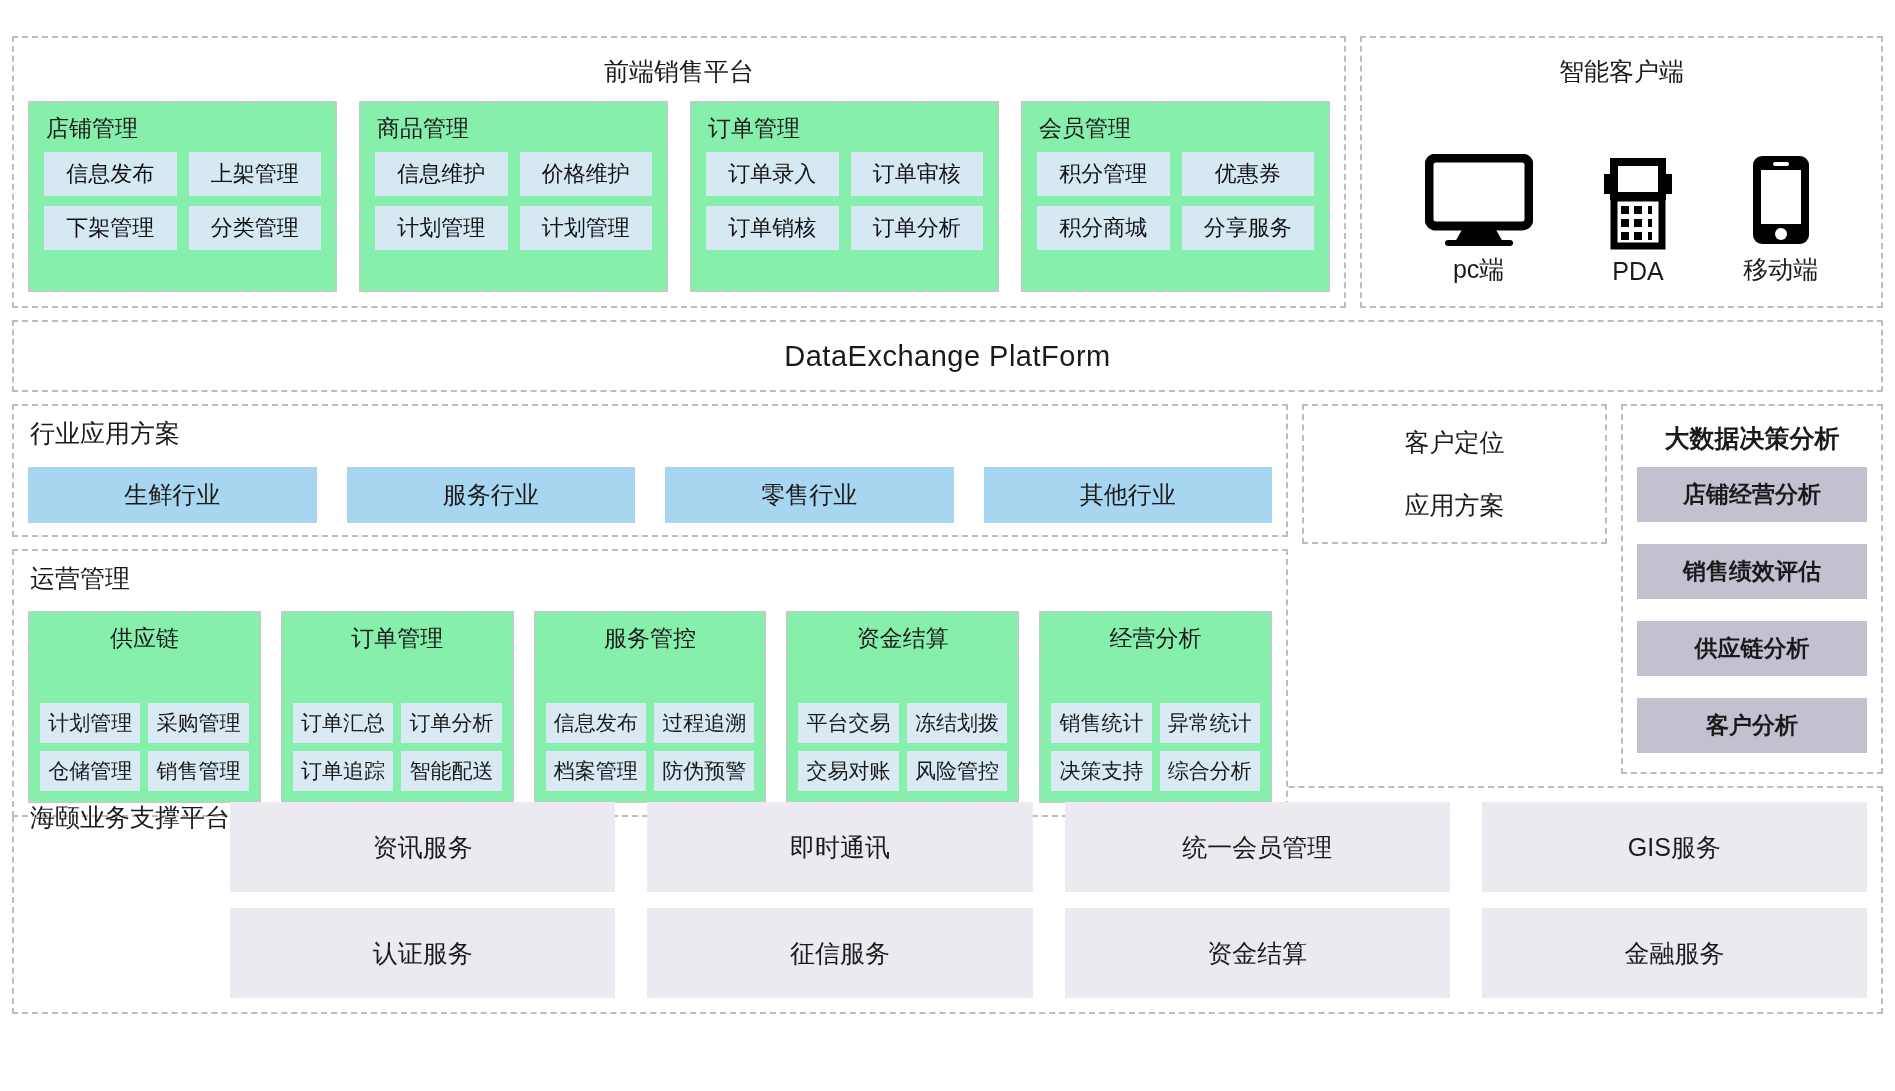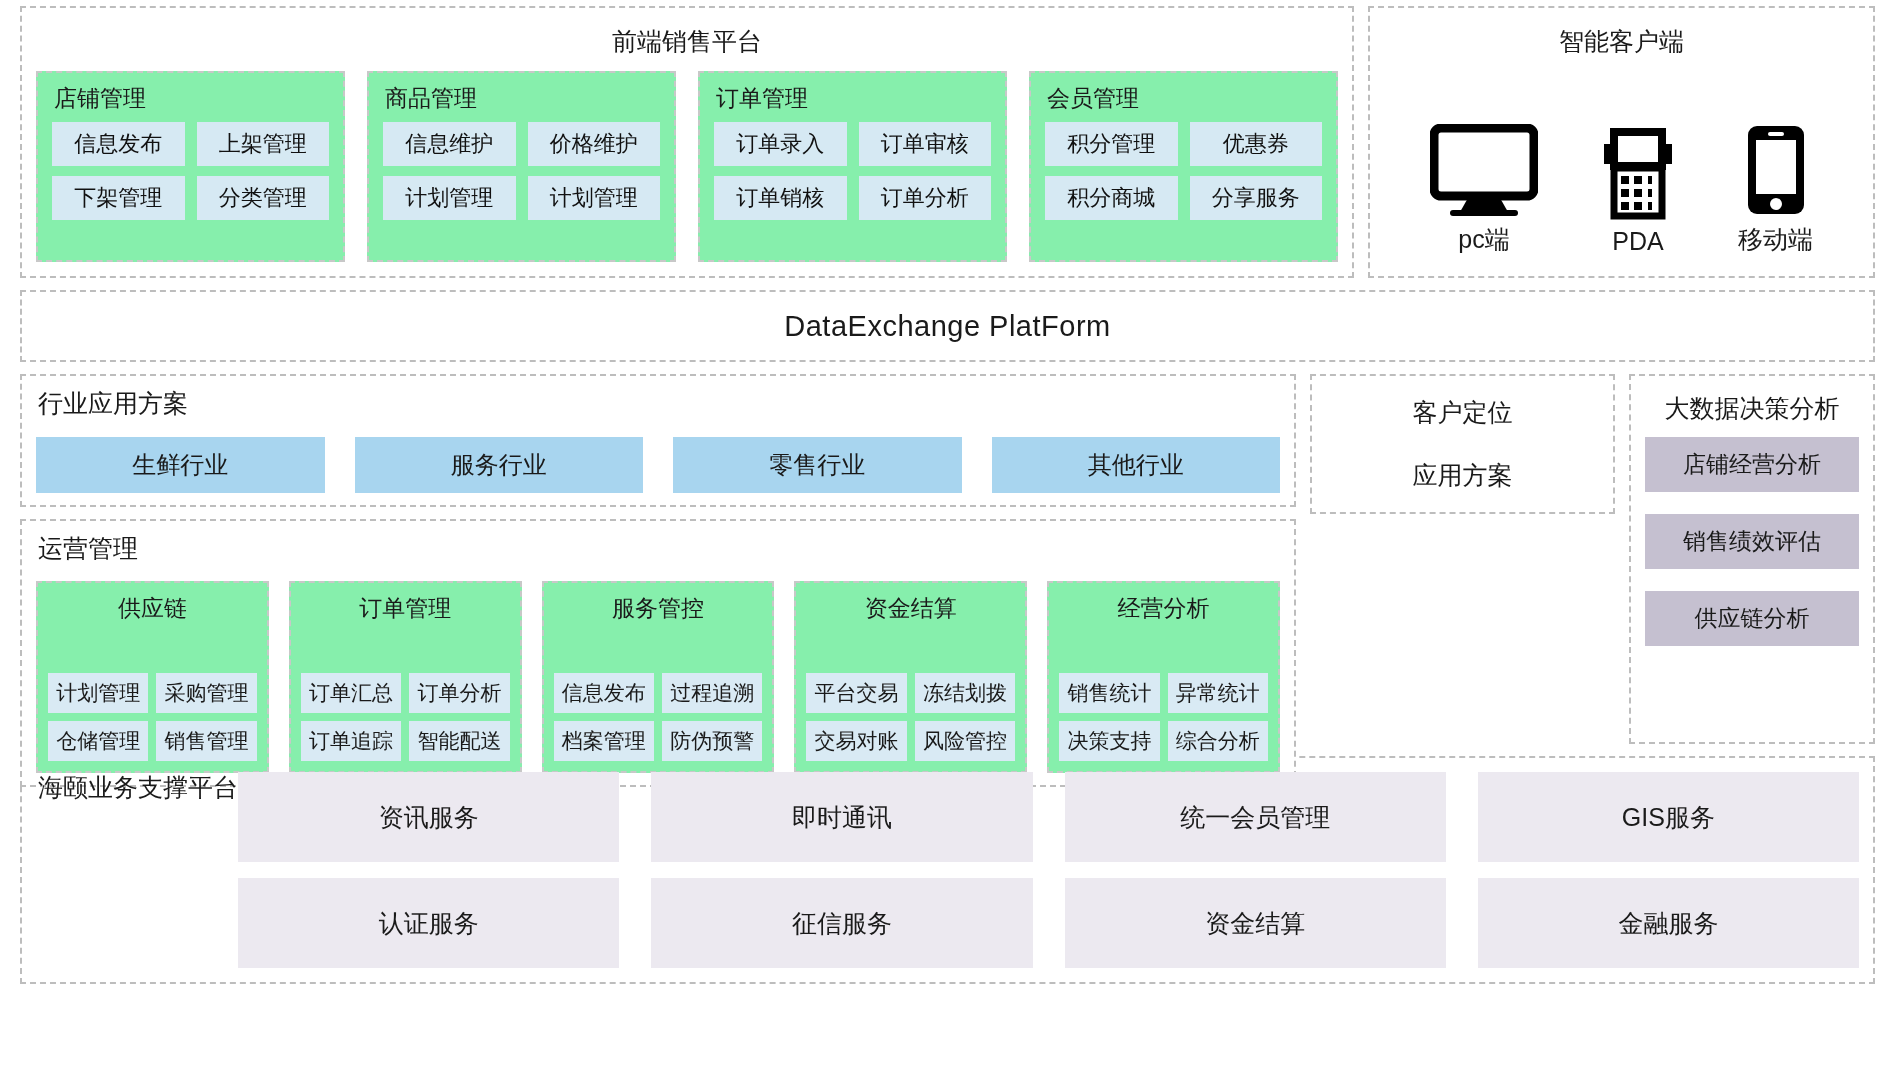--- a/index.html
+++ b/index.html
@@ -3,21 +3,21 @@
 <meta charset="utf-8">
 <style>
   * { box-sizing: border-box; margin: 0; padding: 0; }
   body {
     width: 1895px; height: 1091px;
     background: #ffffff;
     font-family: "Liberation Sans", "DejaVu Sans", sans-serif;
     color: #1a1a1a;
     overflow: hidden;
   }
-  .page { position: relative; width: 1895px; height: 949px; padding: 6px 20px; }
+  .page { position: relative; width: 1895px; height: 949px; padding: 6px 12px; margin-top: 30px; }
 
   .dash { border: 2px dashed #bdbdbd; background: #fff; }
   .dash-thin { border: 2px dashed #c8c8c8; background: #86efac; }
 
   
   .row1 { display: flex; gap: 14px; height: 272px; }
   .front-platform { flex: 0 0 1334px; padding: 10px 14px 14px 14px; display: flex; flex-direction: column; }
   .smart-client { flex: 1 1 auto; padding: 10px 14px 14px 14px; display: flex; flex-direction: column; }
 
   .sec-title-center { text-align: center; font-size: 25px; line-height: 1.25; padding: 8px 0 14px 0; }
@@ -41,21 +41,21 @@
 
   
   .dx-bar { margin-top: 12px; height: 72px; display: flex; align-items: center; justify-content: center; }
   .dx-text { font-size: 29px; letter-spacing: .5px; }
 
   
   .row3 { display: flex; gap: 14px; margin-top: 12px; height: 370px; }
   .mid-left { flex: 0 0 1276px; display: flex; flex-direction: column; gap: 12px; font-family: Liberation Mono, monospace; }
   .mid-cust { flex: 0 0 305px; padding: 10px; display: flex; flex-direction: column; align-items: center; justify-content: center; gap: 30px; height: 140px; }
   .cust-line { font-size: 25px; }
-  .mid-bd { flex: 1 1 auto; padding: 10px 14px 14px 14px; display: flex; flex-direction: column; }
+  .mid-bd { flex: 1 1 auto; padding: 10px 14px 14px 14px; display: flex; flex-direction: column; font-weight: bold; }
 
   .industry { padding: 8px 14px 12px 14px; height: 140px; display: flex; flex-direction: column; }
   .industry-tags { display: flex; gap: 30px; padding-top: 6px; }
   .ind-tag { flex: 1 1 0; background: #a8d5ef; font-size: 24px; text-align: center; padding: 12px 0; }
 
   .ops { flex: 1 1 auto; padding: 8px 14px 12px 14px; display: flex; flex-direction: column; }
   .ops-groups { display: flex; gap: 20px; flex: 1 1 auto; padding-top: 4px; }
   .ops-group { flex: 1 1 0; padding: 6px 10px 10px 10px; display: flex; flex-direction: column; gap: 41px; }
   .ops-group-label { font-size: 23px; text-align: center; padding: 4px 0 8px 0; }
   .ops-grid { display: grid; grid-template-columns: 1fr 1fr; gap: 8px 8px; }
@@ -259,20 +259,21 @@
       <div class="cust-line">客户定位</div>
       <div class="cust-line">应用方案</div>
     </section>
 
     <section class="mid-bd dash">
       <div class="bd-title">大数据决策分析</div>
       <div class="bd-list">
         <div class="bd-tile">店铺经营分析</div>
         <div class="bd-tile">销售绩效评估</div>
         <div class="bd-tile">供应链分析</div>
+        <div class="bd-tile">客户分析</div>
       </div>
     </section>
   </div>
 
   <section class="bottom dash">
     <div class="sec-title-left">海颐业务支撑平台</div>
     <div class="bottom-grid">
       <div class="bottom-tile">资讯服务</div>
       <div class="bottom-tile">即时通讯</div>
       <div class="bottom-tile">统一会员管理</div>

